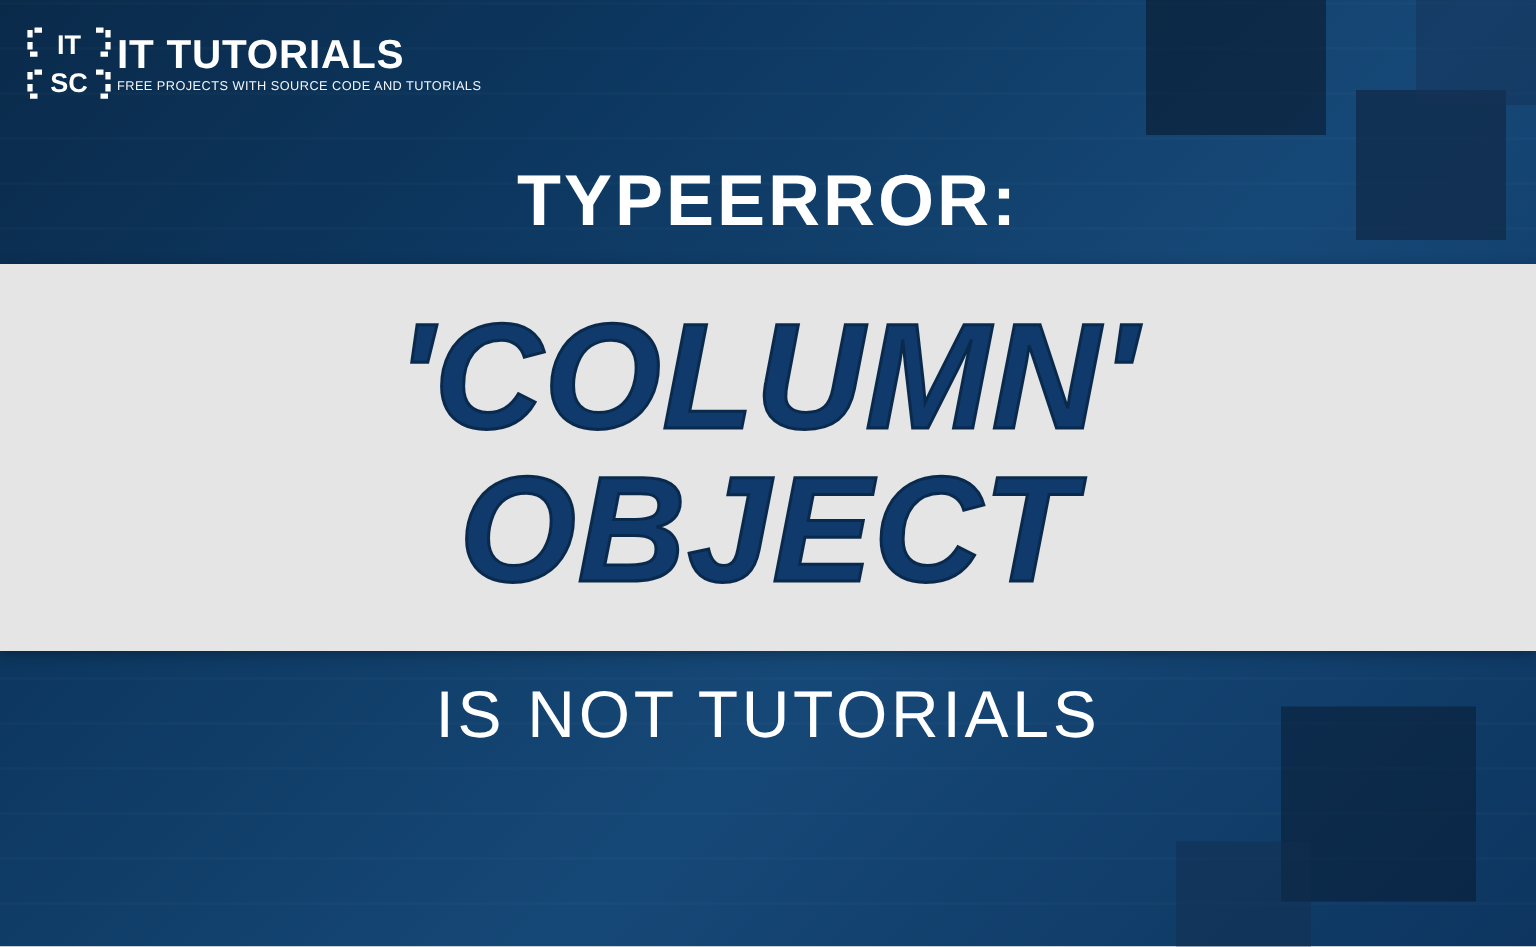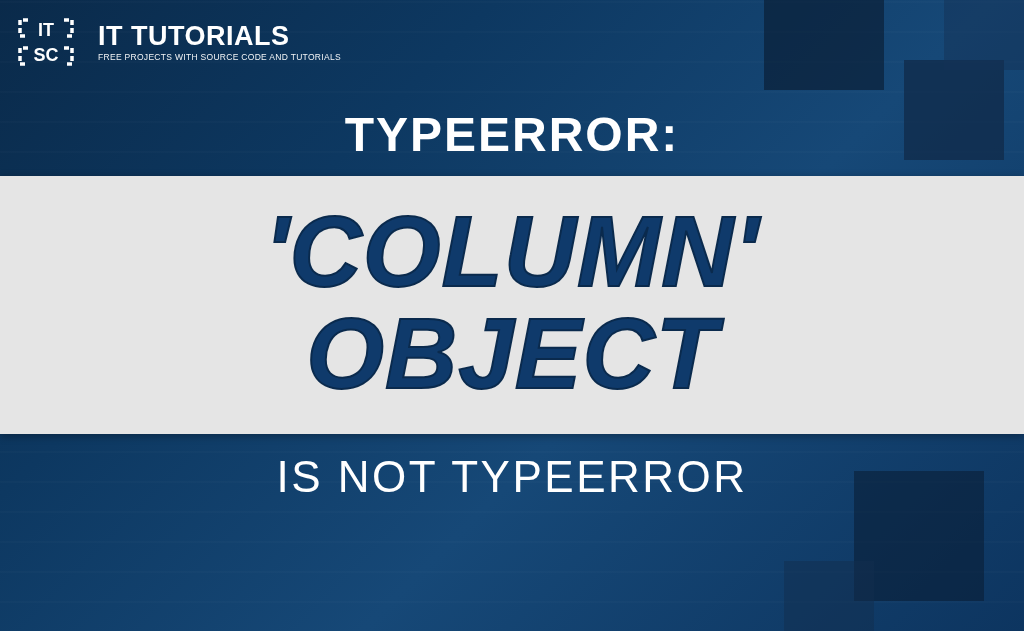--- a/index.html
+++ b/index.html
@@ -74,21 +74,21 @@
       height: 90px;
       background: rgba(18, 45, 78, 0.5);
     }
     
     .header {
       position: relative;
       z-index: 10;
       display: flex;
       align-items: center;
       padding: 14px 14px;
-      gap: 20px;
+      gap: 0;
     }
     
     .logo-box {
       width: 64px;
       height: 56px;
       display: flex;
       align-items: center;
       justify-content: center;
     }
     
@@ -193,14 +193,14 @@
     <div class="brand-tagline">FREE PROJECTS WITH SOURCE CODE AND TUTORIALS</div>
   </div>
 </div>
 
 <div class="content">
   <div class="title-top">TYPEERROR:</div>
   <div class="white-band">
     <div class="main-line">'COLUMN'</div>
     <div class="main-line">OBJECT</div>
   </div>
-  <div class="title-bottom">IS NOT TYPEERROR</div>
+  <div class="title-bottom">IS NOT TUTORIALS</div>
 </div>
 
 </body></html>

